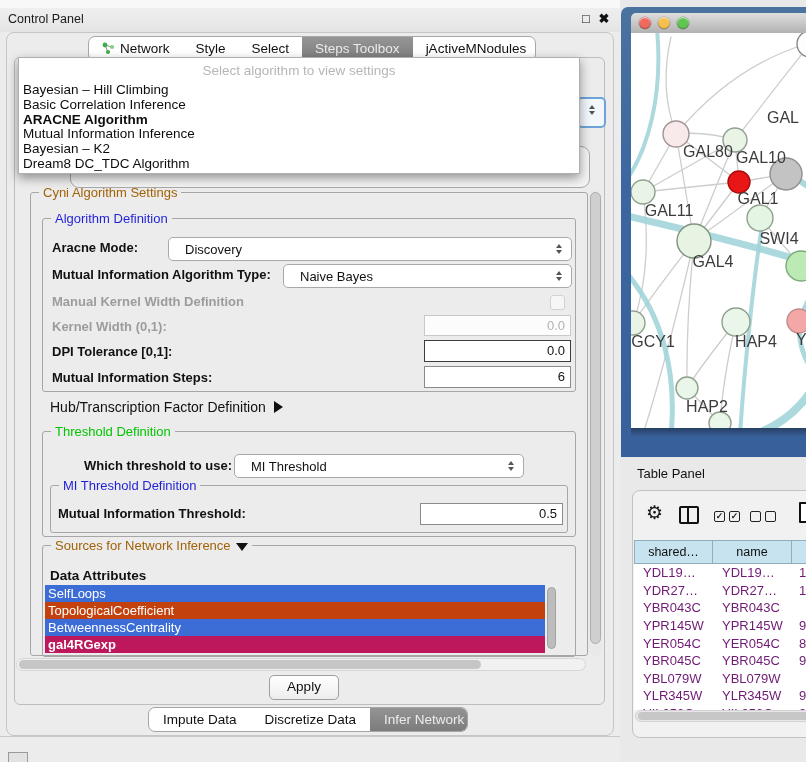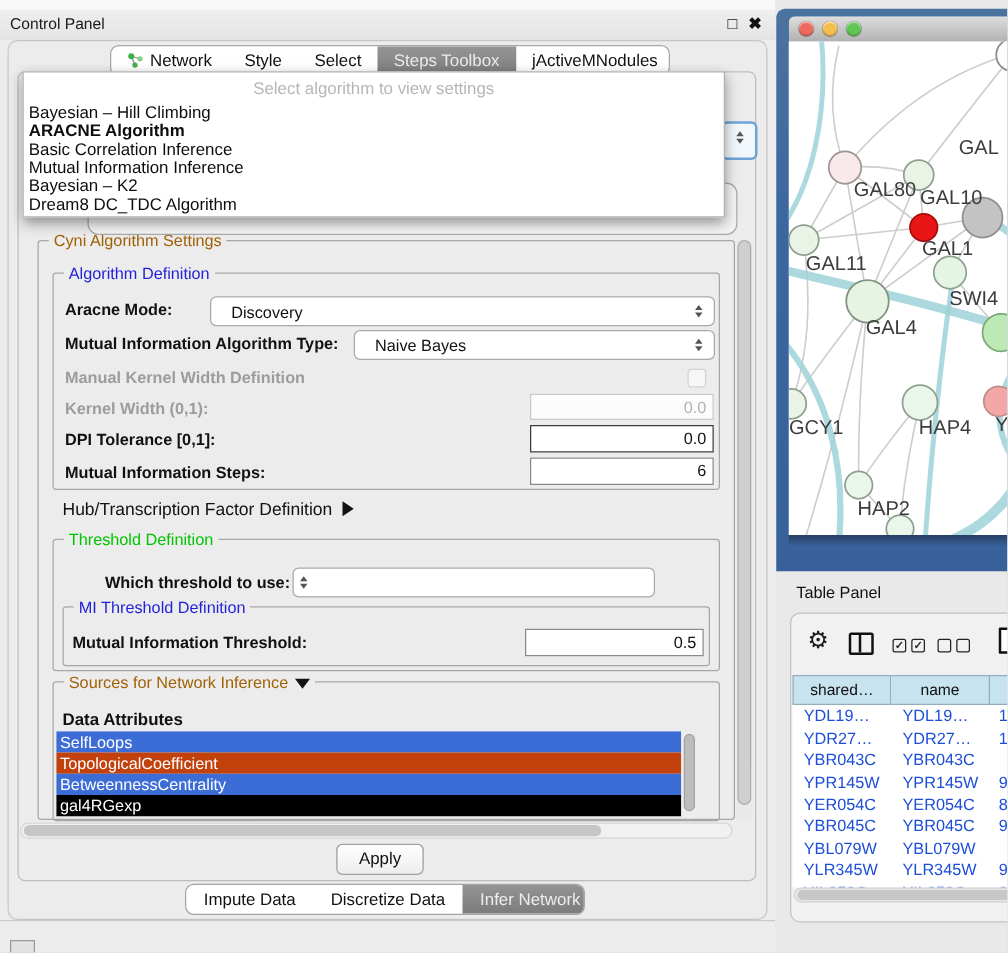--- a/index.html
+++ b/index.html
@@ -106,21 +106,21 @@
   .cb{width:9px;height:9px;border:1.5px solid #222;border-radius:2px;font-size:9px;line-height:9px;text-align:center;color:#222;font-weight:bold;}
   #ic-doc{left:166px;top:11px;width:12px;height:17px;border:2px solid #111;border-radius:1px;background:#fff;}
 
   #ttable{position:absolute;left:1px;top:49px;width:216px;}
   #thead{display:flex;height:24px;}
   .hcell{background:#c6e3ef;border:1px solid #93aebb;border-left:none;box-sizing:border-box;font-size:12.5px;color:#111;display:flex;align-items:center;justify-content:center;white-space:nowrap;overflow:hidden;}
   .hcell:first-child{border-left:1px solid #93aebb;}
   .hc0{width:79px;}.hc1{width:79px;}.hc2{width:58px;}
   #tbody{height:146px;overflow:hidden;background:#fff;}
   .trow{display:flex;height:17.6px;align-items:center;}
-  .tcell{font-size:13px;color:#1d4ed8;white-space:nowrap;overflow:hidden;box-sizing:border-box;}
+  .tcell{font-size:13px;color:#701a75;white-space:nowrap;overflow:hidden;box-sizing:border-box;}
   .tcell.c0{width:79px;padding-left:9px;}
   .tcell.c1{width:79px;padding-left:9px;}
   .tcell.c2{width:58px;padding-left:7px;}
   #tp-hscroll{position:absolute;left:2px;top:219px;width:212px;height:12px;background:#e7e7e7;border:1px solid #d2d2d2;border-radius:6px;box-sizing:border-box;}
   #tp-hthumb{position:absolute;left:2px;top:1px;width:182px;height:8px;background:#c7c7c7;border-radius:5px;}
 
   svg text{font-family:"Liberation Sans",sans-serif;}
 </style>
 </head>
 <body>
@@ -169,22 +169,22 @@
       <div class="arrows" style="margin:6px auto 0;">
           <span class="tri-u"></span>
           <span class="tri-d"></span>
         </div>
     </div>
     <div id="combo-behind" class="abs"></div>
 
     <div id="popup" class="abs">
       <div id="popup-prompt">Select algorithm to view settings</div>
       <div class="pop-item">Bayesian – Hill Climbing</div>
+      <div class="pop-item">Basic Correlation Inference</div>
       <div class="pop-item bold">ARACNE Algorithm</div>
-      <div class="pop-item">Basic Correlation Inference</div>
       <div class="pop-item">Mutual Information Inference</div>
       <div class="pop-item">Bayesian – K2</div>
       <div class="pop-item">Dream8 DC_TDC Algorithm</div>
     </div>
 
     <div id="grp-settings" class="abs group">
       <span class="gtitle t-black">Cyni Algorithm Settings</span>
     </div>
 
     <div id="grp-algdef" class="abs group">
@@ -218,40 +218,41 @@
     <div id="hub-row" class="abs">
       <span>Hub/Transcription Factor Definition</span>
       <span class="tri-right"></span>
     </div>
 
     <div id="grp-threshold" class="abs group">
       <span class="gtitle t-green">Threshold Definition</span>
     </div>
     <div class="flabel abs" style="left:84px;top:450px;">Which threshold to use:</div>
     <div class="combo" style="left:234px;top:446px;width:290px;">
+      <span class="cval">MI Threshold</span>
       <span class="arrows">
           <span class="tri-u"></span>
           <span class="tri-d"></span>
         </span>
     </div>
     <div id="grp-mithr" class="abs group">
       <span class="gtitle t-blue">MI Threshold Definition</span>
     </div>
     <div class="flabel abs" style="left:58px;top:498px;">Mutual Information Threshold:</div>
     <div class="tfield abs" style="left:420px;top:495px;width:143px;height:22px;">0.5</div>
 
     <div id="grp-sources" class="abs group">
       <span class="gtitle t-black"><span>Sources for Network Inference</span><span class="tri-down"></span></span>
     </div>
     <div id="attr-label" class="abs">Data Attributes</div>
     <div id="attr-list" class="abs">
       <div class="attr-item" style="background: rgb(60, 108, 214);">SelfLoops</div>
       <div class="attr-item" style="background: #c2410c;">TopologicalCoefficient</div>
       <div class="attr-item" style="background: rgb(60, 108, 214);">BetweennessCentrality</div>
-      <div class="attr-item" style="background: #000000;">gal4RGexp</div>
+      <div class="attr-item" style="background: #be185d; font-weight: bold;">gal4RGexp</div>
     </div>
     <div id="attr-scroll" class="abs">
         <div id="attr-thumb" class="abs"></div>
       </div>
 
     <div id="main-vscroll" class="abs">
         <div id="main-vthumb" class="abs"></div>
       </div>
     <div id="main-hscroll" class="abs">
         <div id="main-hthumb" class="abs"></div>

